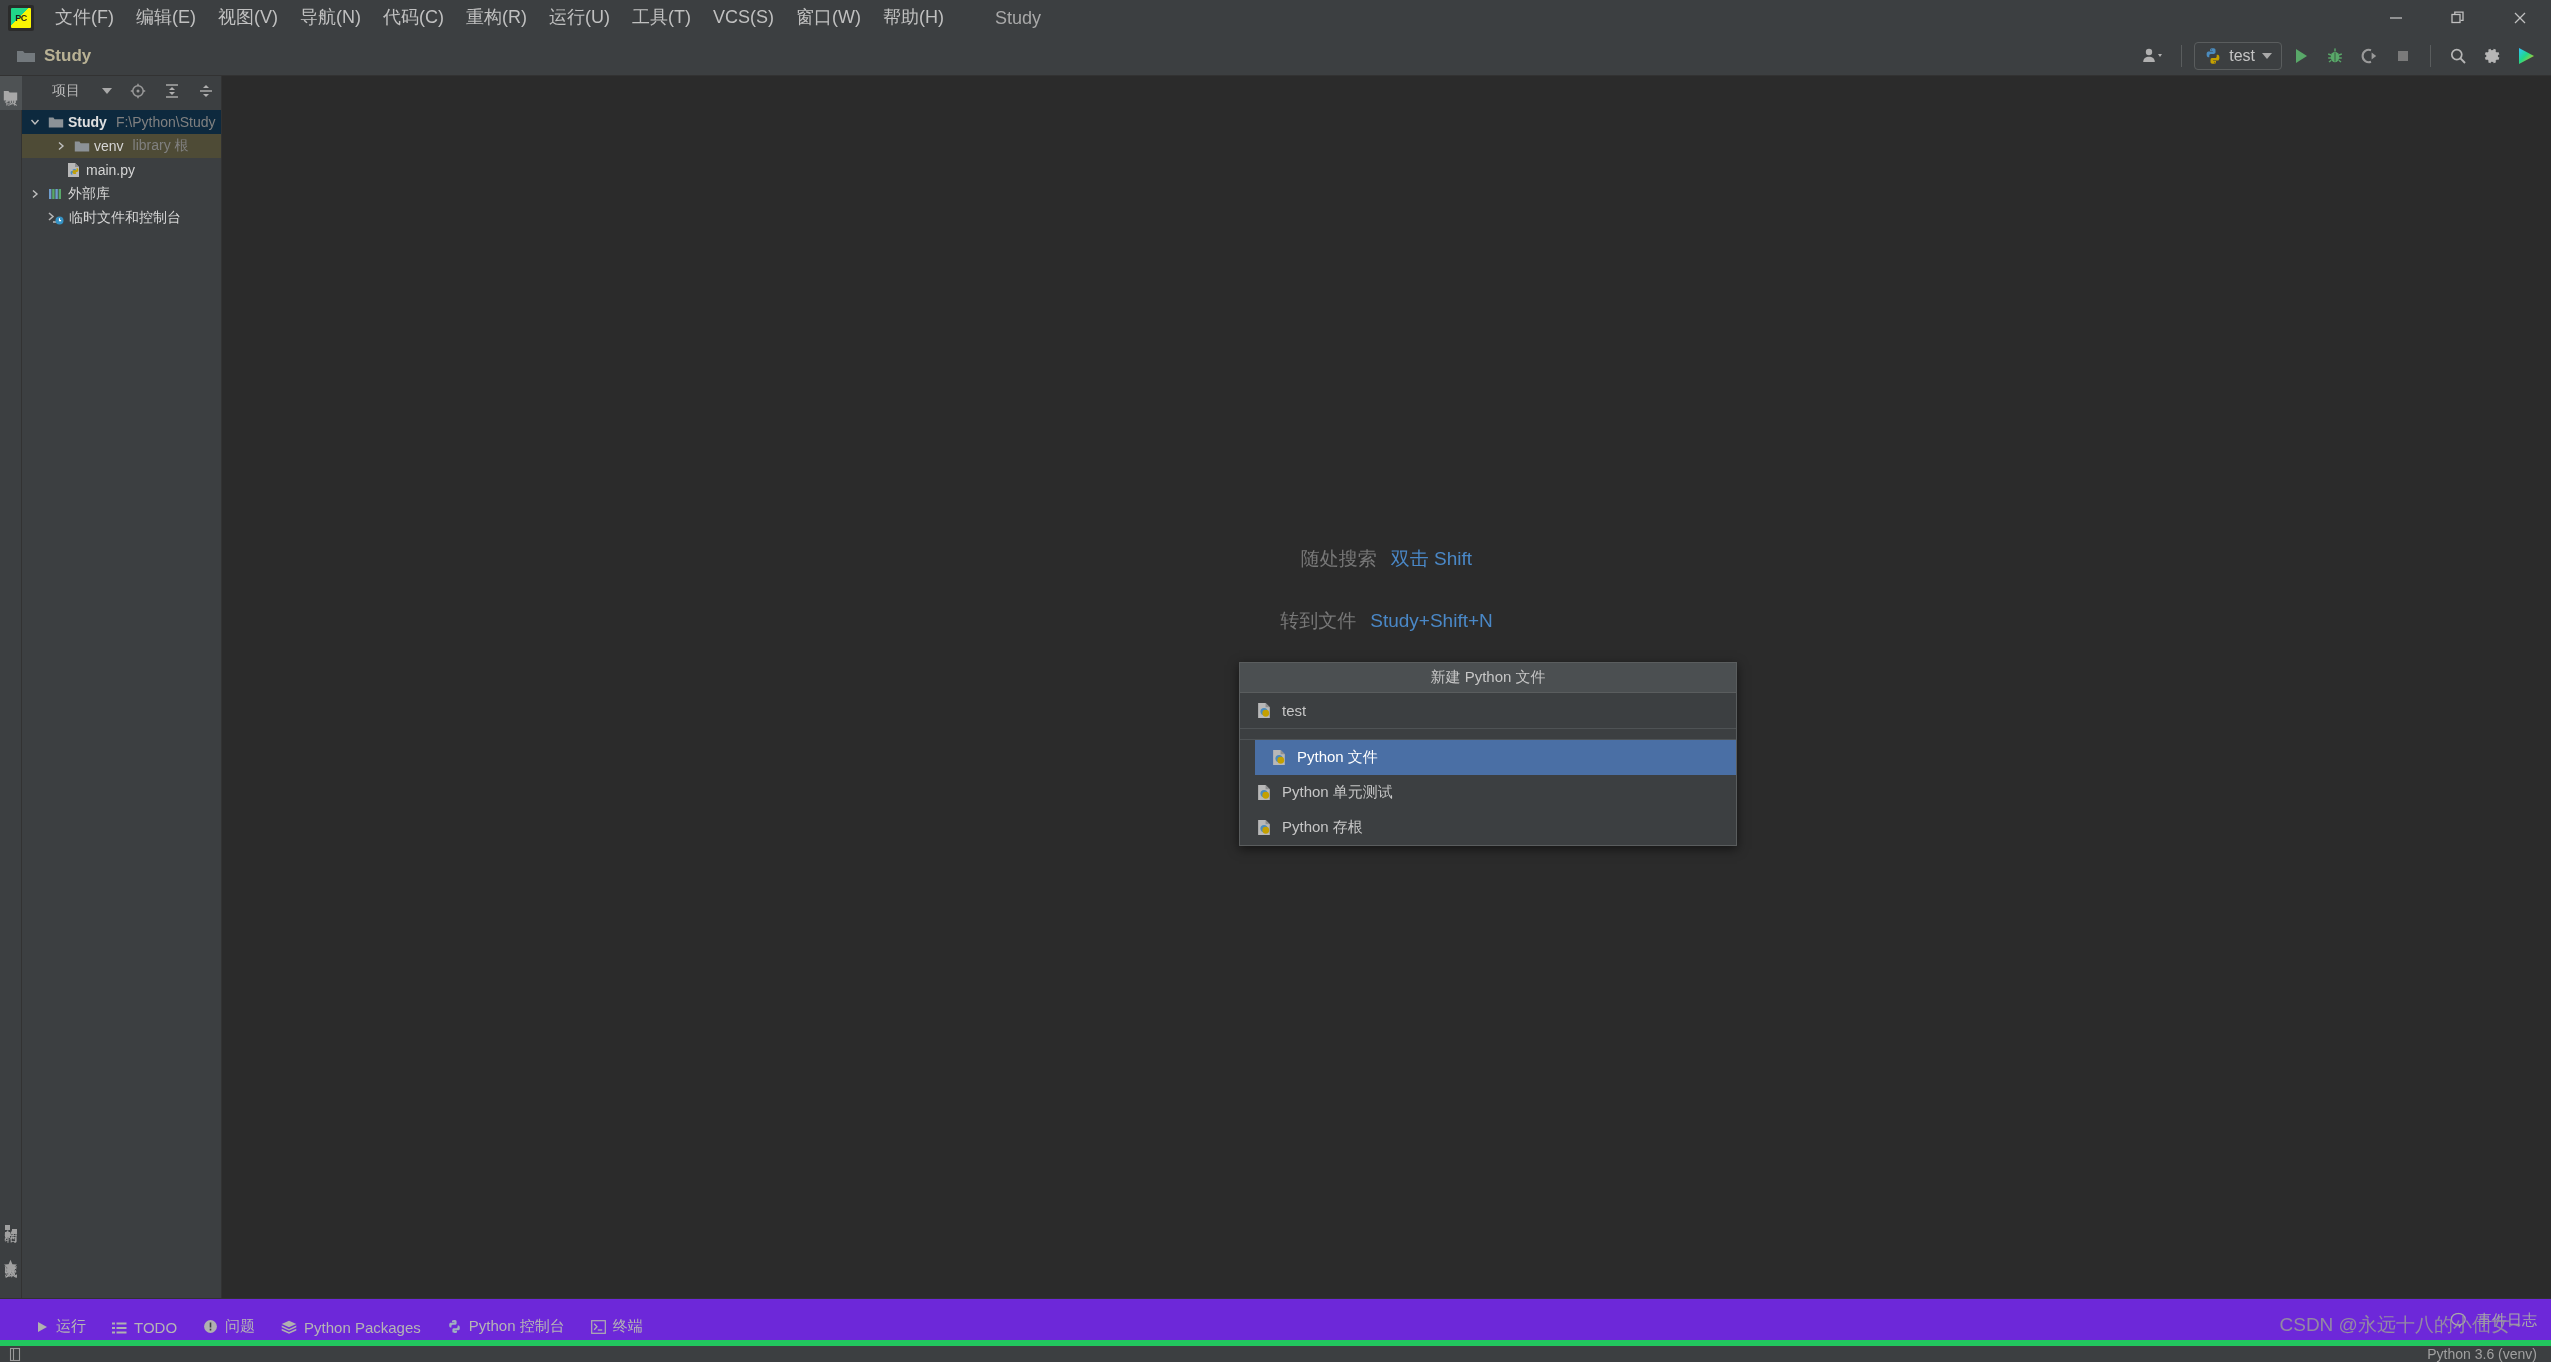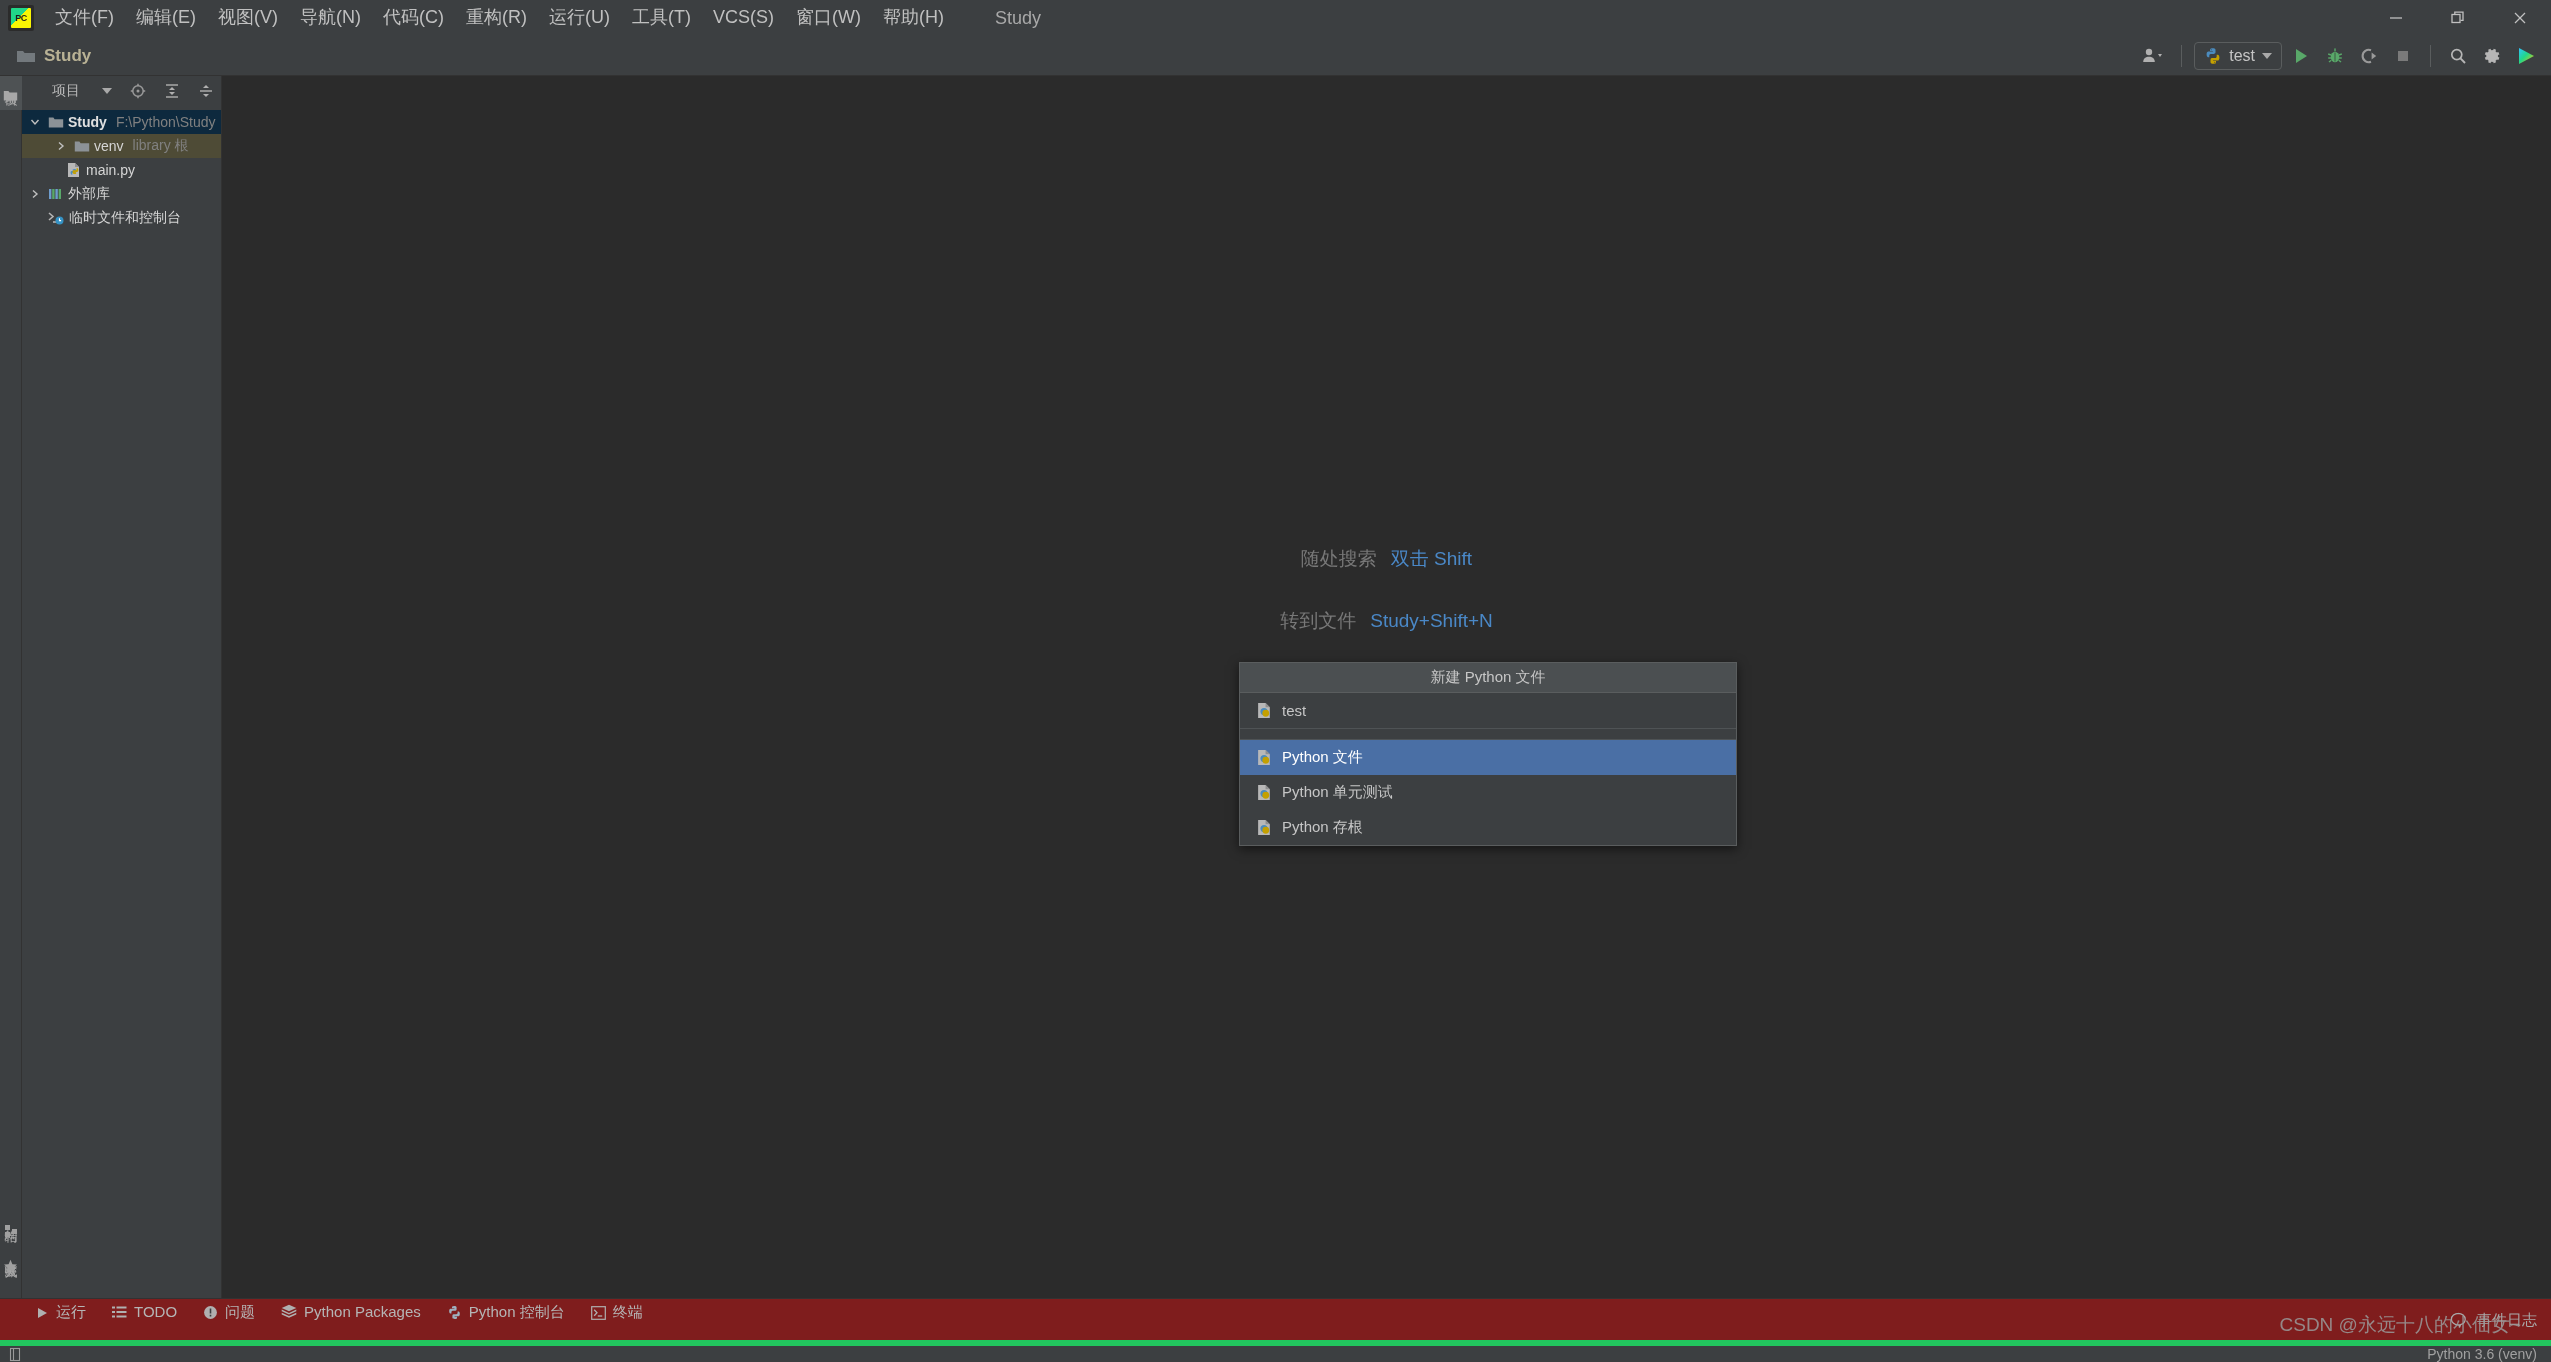--- a/index.html
+++ b/index.html
@@ -104,27 +104,27 @@
     z-index:40; font-size:15px;
   }
   .popup-title {
     height:30px; display:flex; align-items:center; justify-content:center;
     background:#4b4f51; color:#c6c6c6; border-bottom:1px solid #5a5d5e; font-size:15px;
   }
   .popup-item {
     height:35px; display:flex; align-items:center; gap:9px; padding:0 0 0 16px;
     color:#c6c6c6; cursor:default; white-space:nowrap;
   }
-  .popup-item.selected { background:#4a6fa5; color:#ffffff; }
+  .popup-item.selected { background:#4a6fa5; color:#ffffff;margin-left:15px; }
   .popup-sep { height:12px; background:#3c3f41; border-top:1px solid #4f5355; border-bottom:1px solid #4f5355; }
 
   
   .bottombar {
-    height:42px; background:#7f1d1d; border-top:1px solid #323232;
-    display:flex; align-items:flex-start; padding-left:22px; gap:0; flex:0 0 42px; position:relative;
+    height:42px; background:#6d28d9; border-top:1px solid #323232;
+    display:flex; align-items:flex-end; padding-left:22px; gap:0; flex:0 0 42px; position:relative;
   }
   .bb-item { display:flex; align-items:center; gap:7px; font-size:15px; color:#b5b5b5; padding:4px 13px; cursor:default; }
   .statusline { position:absolute; right:14px; top:0; height:42px; display:flex; align-items:center; gap:10px; }
   .status-text { font-size:15px; color:#a9a9a9; }
   .statusbar2 {
     height:22px; background:#3c3f41; display:flex; align-items:center; padding-left:8px;
     flex:0 0 22px; position:relative; border-top:6px solid #22c55e;
   }
   .sb2-right { position:absolute; right:14px; font-size:14px; color:#a0a0a0; }
 

